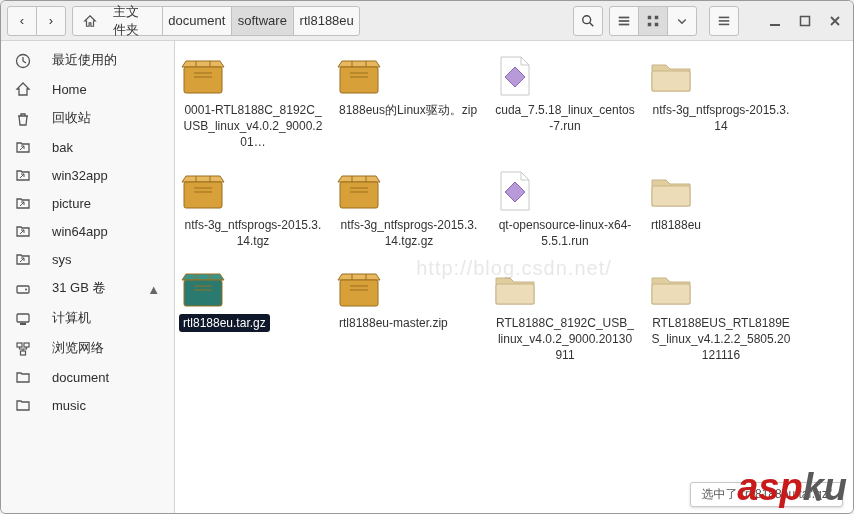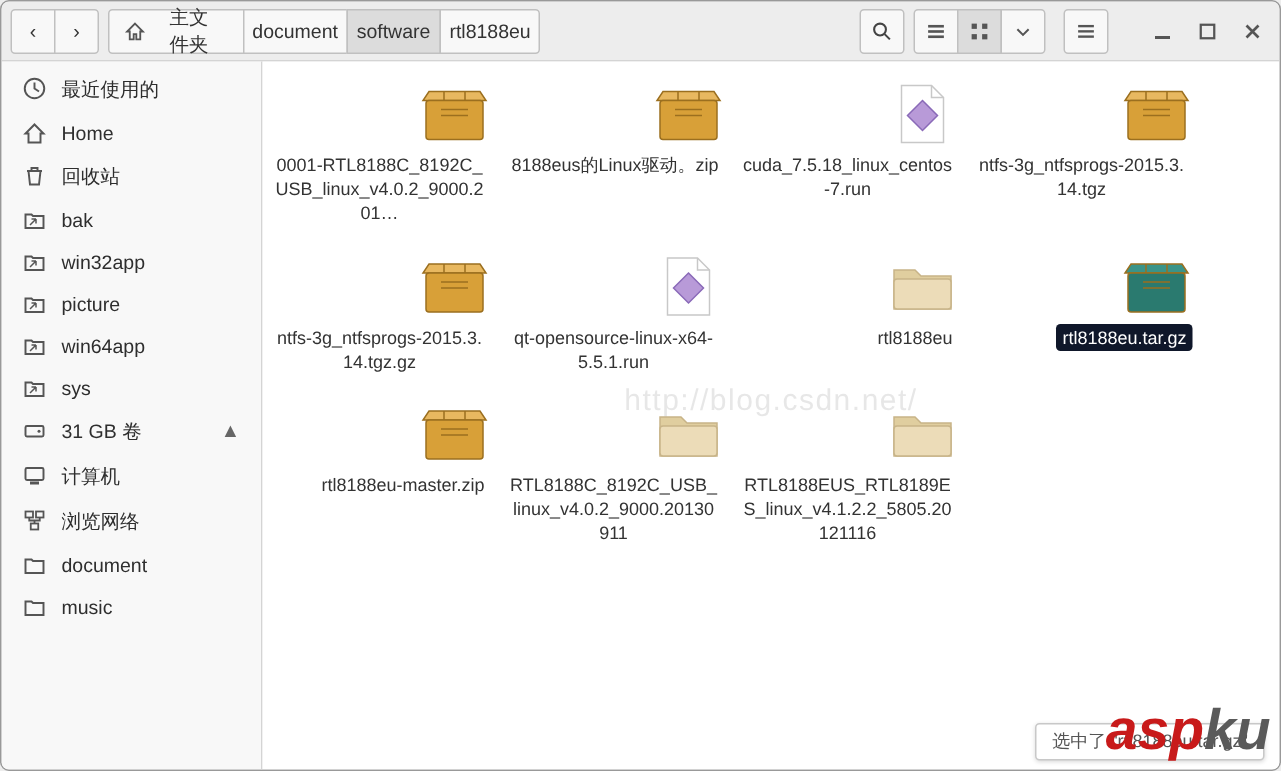--- a/index.html
+++ b/index.html
@@ -11,25 +11,25 @@
 .btn-group .btn:first-child { border-radius: 3px 0 0 3px; margin-left: 0; }
 .btn-group .btn:last-child { border-radius: 0 3px 3px 0; }
 .breadcrumb { display: flex; flex: 1; align-items: center; }
 .breadcrumb .btn { padding: 0 10px; font-size: 13px; }
 .breadcrumb .btn.active { background: #dcdcdc; }
 .breadcrumb .home-crumb { display: flex; align-items: center; gap: 16px; padding: 0 10px; }
 .spacer { flex: 1; }
 .toolbar-right { display: flex; gap: 6px; align-items: center; }
 .main { display: flex; height: calc(100% - 40px); }
 .sidebar { width: 174px; background: #f8f8f8; border-right: 1px solid #d4d4d4; overflow-y: auto; padding: 4px 0; }
-.side-item { display: flex; align-items: flex-start; gap: 10px; padding: 6px 14px; font-size: 13px; color: #2e2e2e; cursor: pointer; }
+.side-item { display: flex; align-items: flex-end; gap: 21px; padding: 6px 14px; font-size: 13px; color: #2e2e2e; cursor: pointer; }
 .side-item .eject { margin-left: auto; color: #666; }
 .content { flex: 1; background: #fff; position: relative; overflow: auto; }
 .grid { display: flex; flex-wrap: wrap; padding: 10px 0 30px 0; align-content: flex-start; }
-.file { width: 156px; display: flex; flex-direction: column; align-items: flex-end; margin-bottom: 10px; padding: 4px; cursor: pointer; }
+.file { width: 156px; display: flex; flex-direction: column; align-items: flex-start; margin-bottom: 10px; padding: 4px; cursor: pointer; }
 .file .icon { width: 48px; height: 42px; display: flex; align-items: center; justify-content: center; }
 .file .lbl { font-size: 12px; color: #333; text-align: center; line-height: 1.35; margin-top: 4px; max-width: 148px; word-break: break-all; padding: 1px 4px; border-radius: 3px; }
 .file.selected .lbl { background: #0f172a; color: #fff; }
 .file.selected .icon svg .pkg-body { fill: #2a7a6f; }
 .file.selected .icon svg .pkg-top { fill: #3a9488; }
 .pkg-body { fill: #d8a038; }
 .pkg-top { fill: #e8b860; }
 .pkg-stroke { stroke: #9b6f1f; stroke-width: 1; }
 .folder-body { fill: #ecdcb8; }
 .folder-tab { fill: #e0ce9f; }
@@ -300,20 +300,29 @@
               <path class="run-body" d="M6 2 L26 2 L34 10 L34 40 L6 40 Z" stroke-width="1"></path>
               <path d="M26 2 L26 10 L34 10" fill="none" stroke="#c8c8c8"></path>
               <path class="run-dia" d="M20 12 L30 22 L20 32 L10 22 Z" stroke-width="1"></path>
             </svg>
           </div>
           <div class="lbl">cuda_7.5.18_linux_centos-7.run</div>
         </div>
         <div class="file">
           <div class="icon">
             <svg width="46" height="42" viewBox="0 0 46 42">
+              <path class="folder-tab" d="M4 10 L18 10 L22 14 L42 14 L42 36 L4 36 Z" stroke="#c8b488" stroke-width="1"></path>
+              <rect class="folder-body" x="4" y="16" width="38" height="20" rx="2" stroke="#c8b488" stroke-width="1"></rect>
+            </svg>
+          </div>
+          <div class="lbl">ntfs-3g_ntfsprogs-2015.3.14</div>
+        </div>
+        <div class="file">
+          <div class="icon">
+            <svg width="46" height="42" viewBox="0 0 46 42">
               <path class="pkg-top pkg-stroke" d="M6 6 L40 6 L44 12 L2 12 Z"></path>
               <rect class="pkg-body pkg-stroke" x="4" y="12" width="38" height="26" rx="2"></rect>
               <path d="M16 12 L16 6 M30 12 L30 6" class="pkg-stroke" fill="none"></path>
               <path d="M14 18 L32 18 M14 22 L32 22" stroke="#9b6f1f" stroke-width="1" fill="none"></path>
             </svg>
           </div>
           <div class="lbl">ntfs-3g_ntfsprogs-2015.3.14.tgz</div>
         </div>
         <div class="file">
           <div class="icon">

